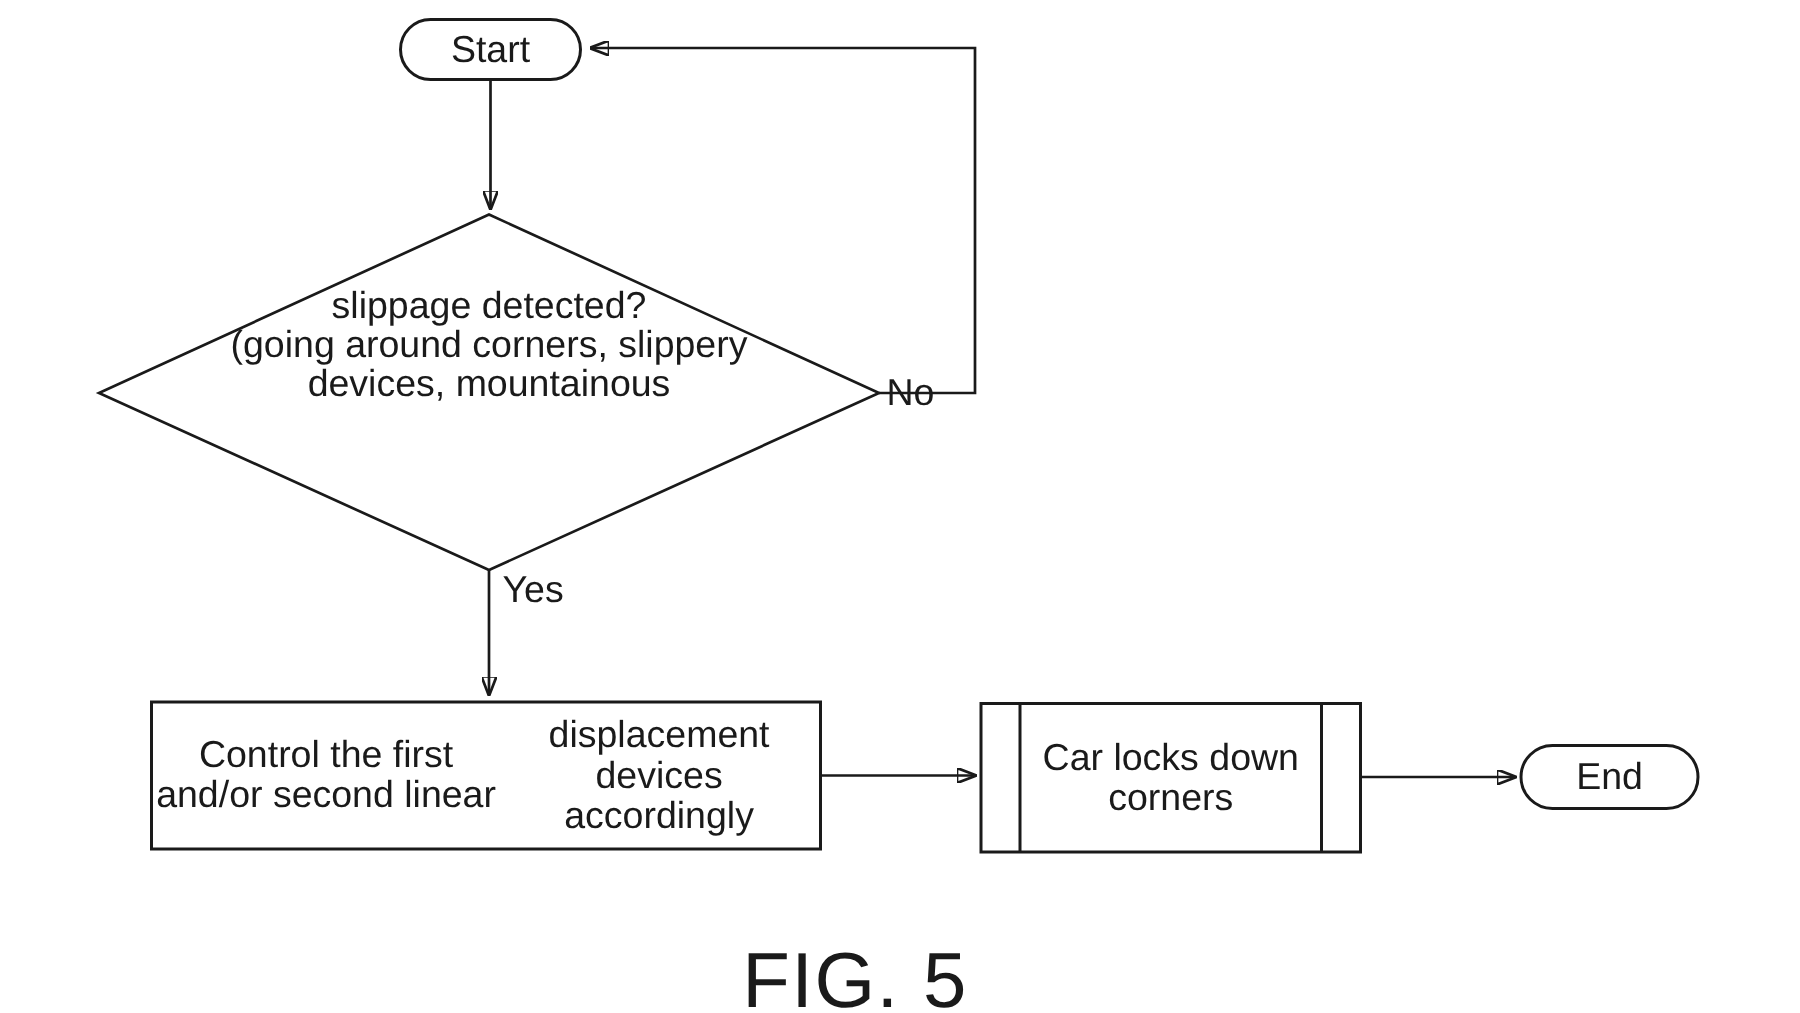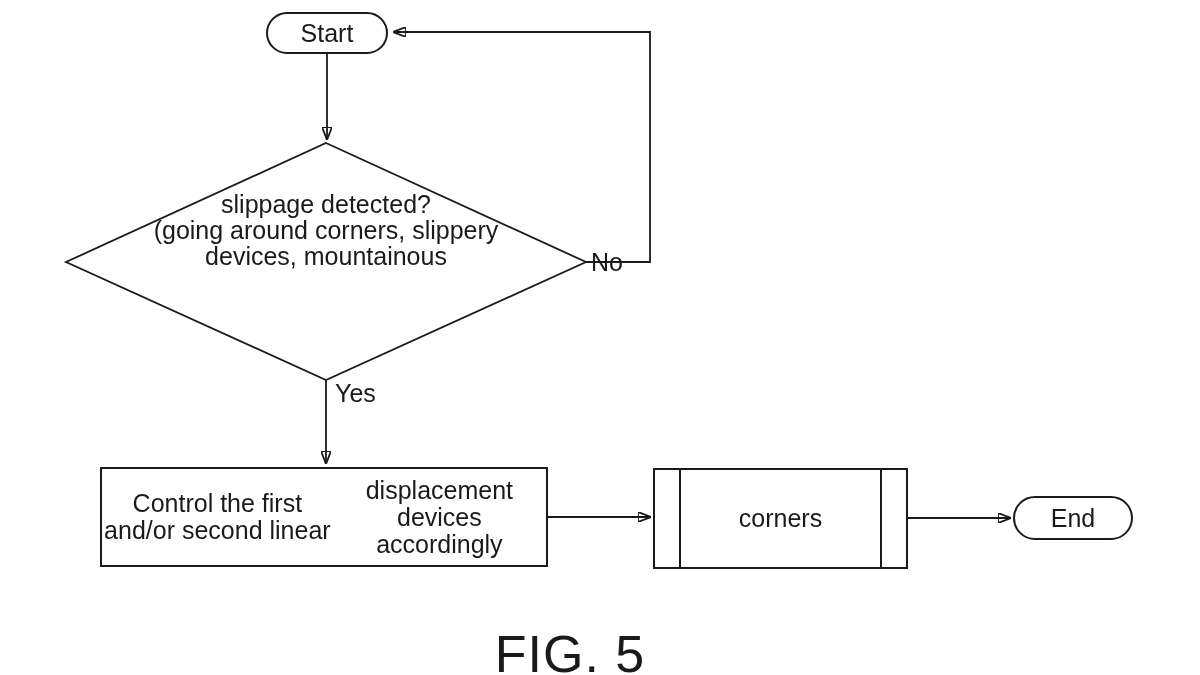--- a/index.html
+++ b/index.html
@@ -131,20 +131,21 @@
 
   <div class="node node-process">
     <div>Control the first and/or second linear</div>
     <div>displacement devices accordingly</div>
   </div>
 
   <div class="node node-predefined">
     <div class="predef-bar left"></div>
     <div class="predef-bar right"></div>
     <div class="predef-text">
+      <div>Car locks down</div>
       <div>corners</div>
     </div>
   </div>
 
   <div class="node oval node-end">
     <span>End</span>
   </div>
 
   <div class="caption">FIG. 5</div>
 

